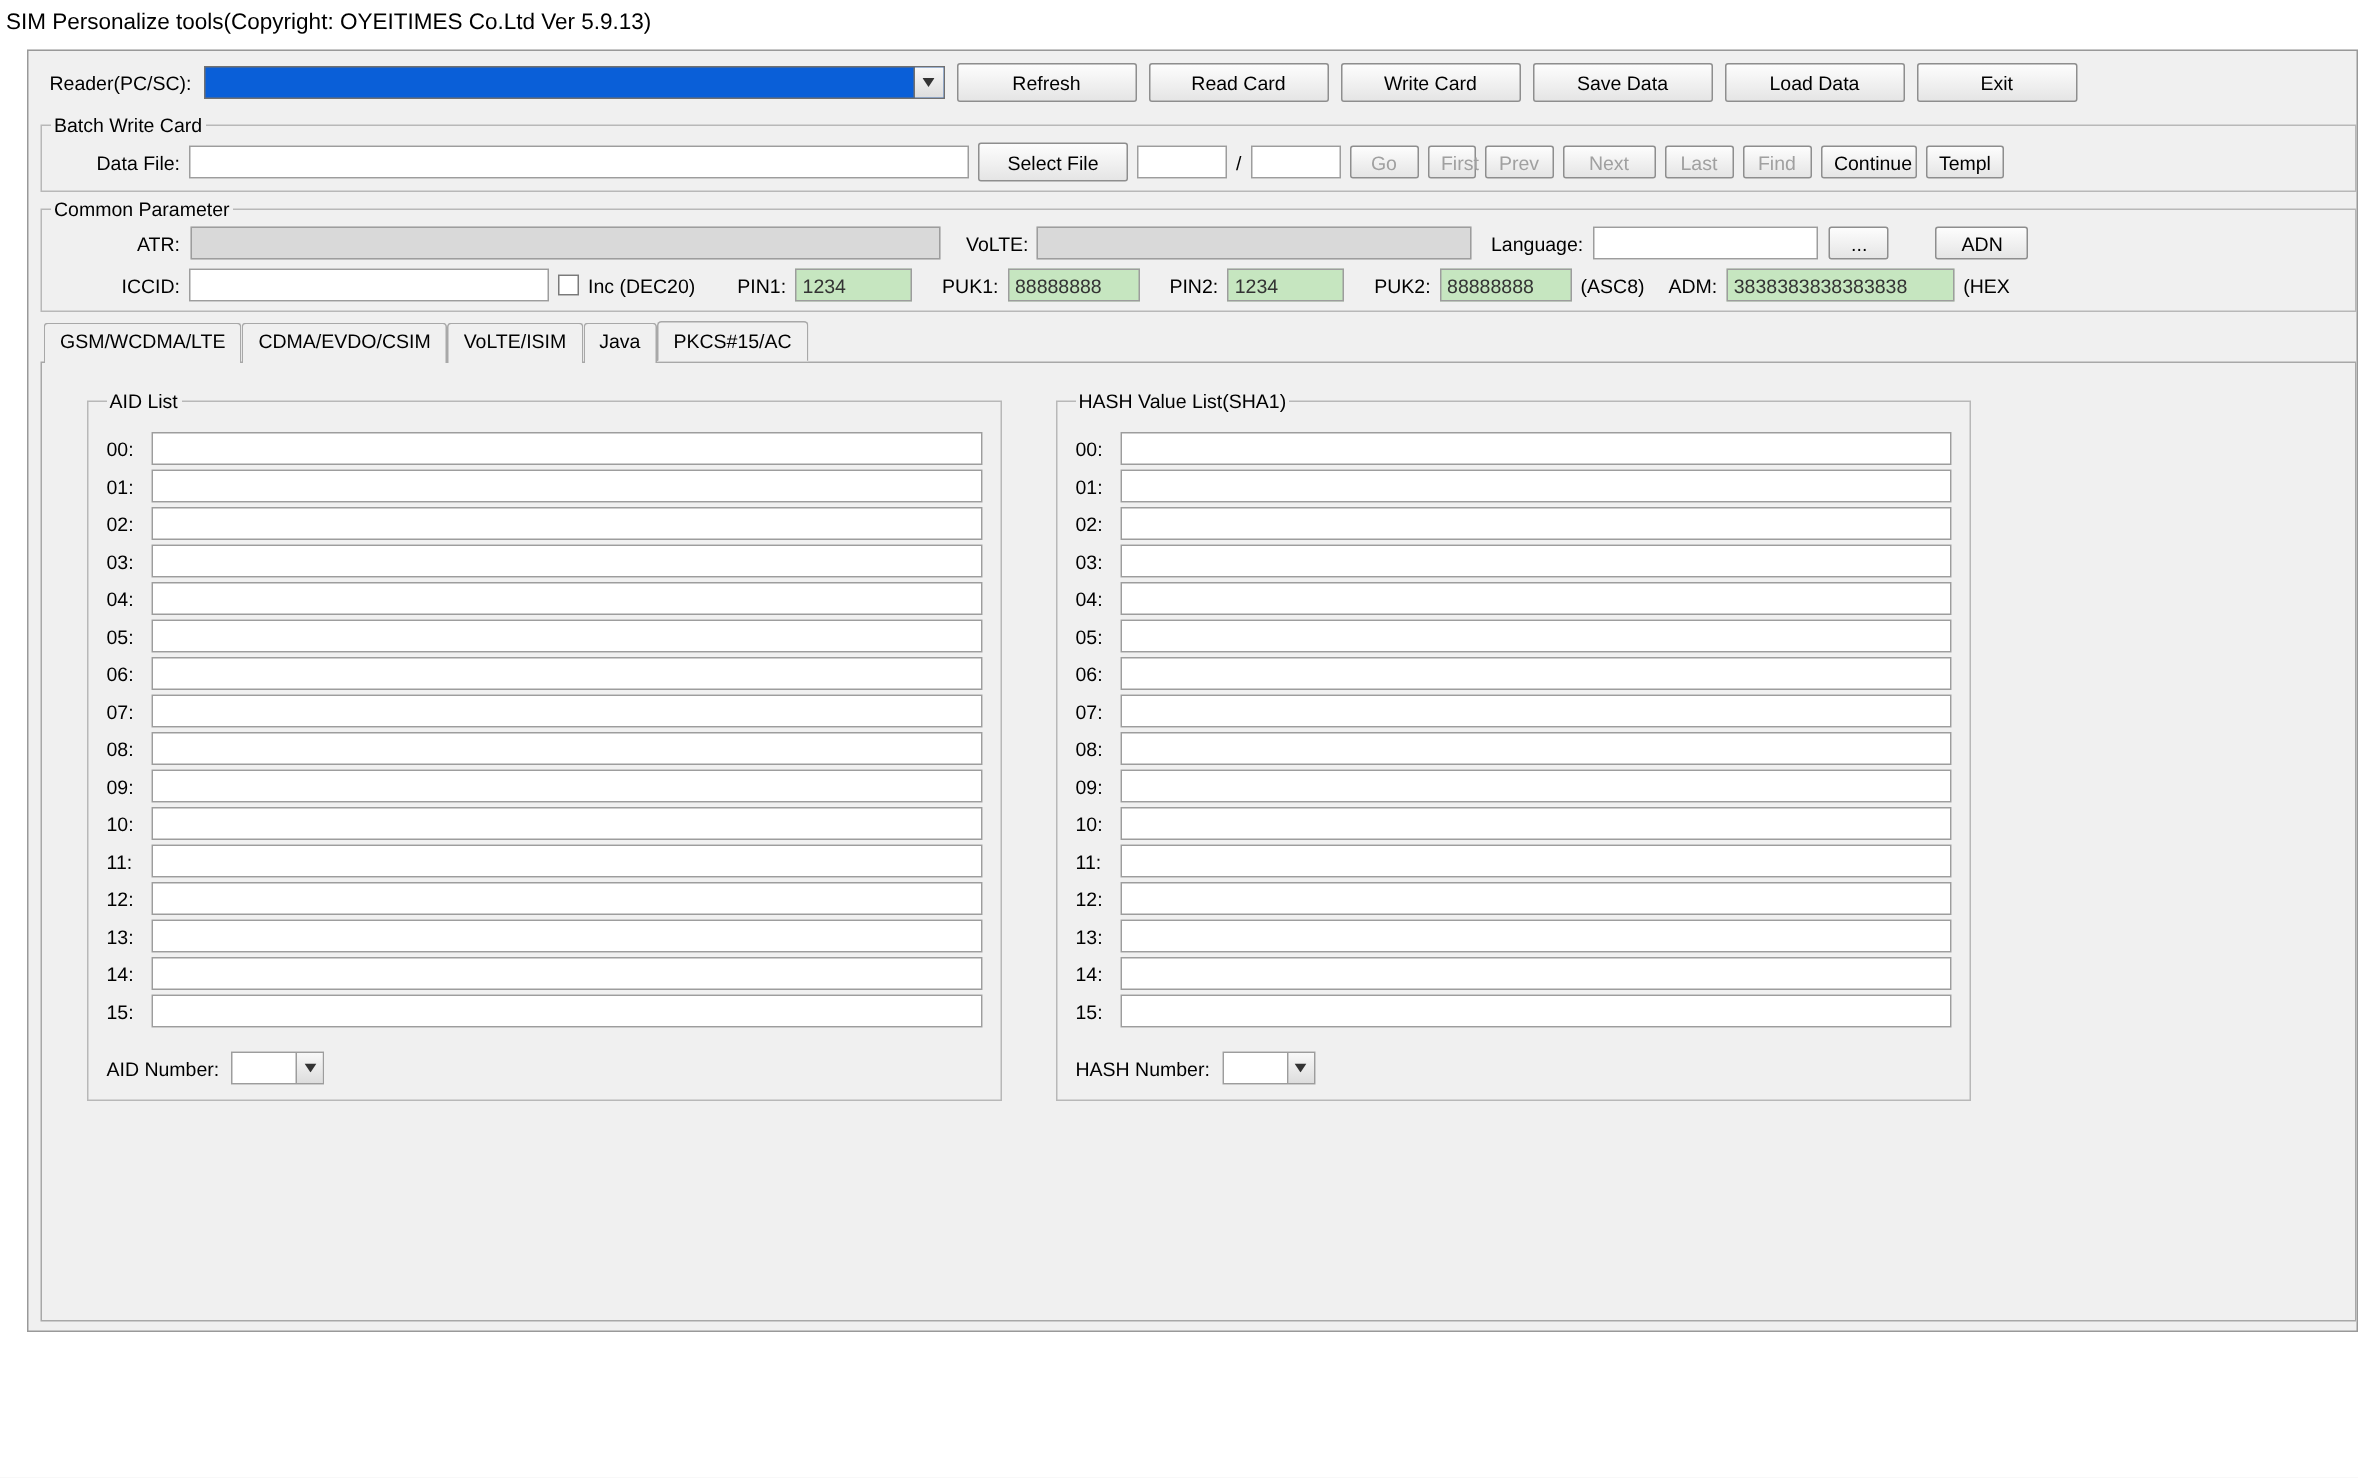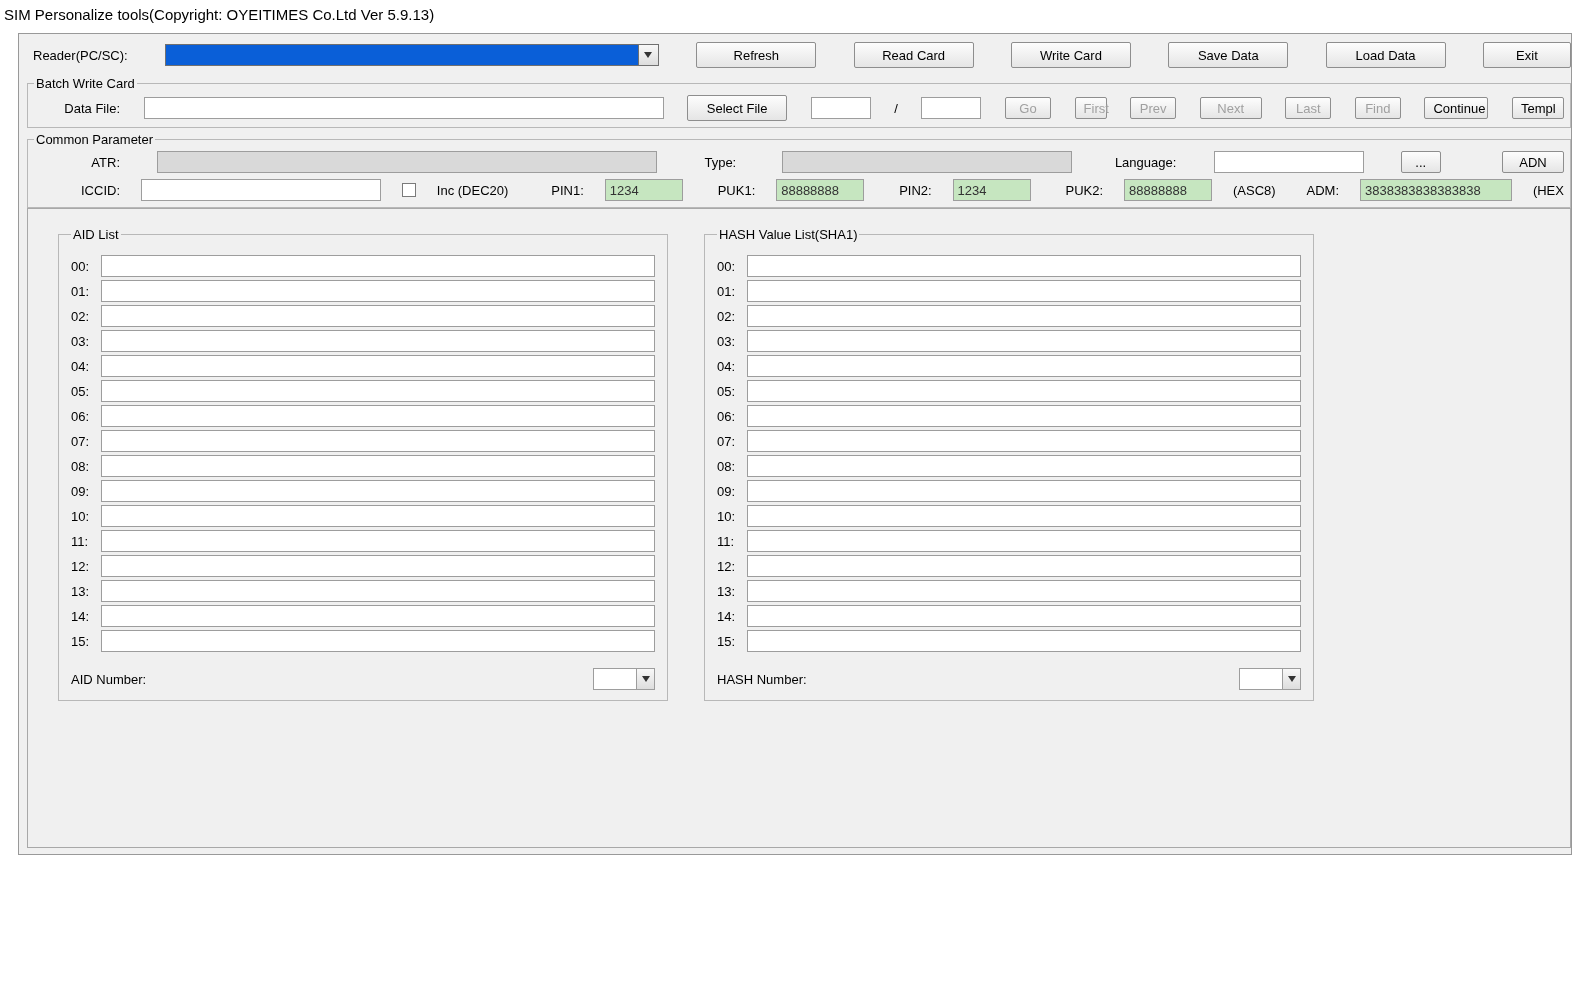--- a/index.html
+++ b/index.html
@@ -14,21 +14,21 @@
   .title {
     padding: 6px 4px 10px 4px;
     font-size: 15px;
   }
   .main-wrap {
     border: 1px solid #999;
     margin: 0 0 0 18px;
     background: #f0f0f0;
     padding: 6px 0 6px 8px;
   }
-  .row { display: flex; align-items: center; gap: 4px; justify-content: space-between; }
+  .row { display: flex; align-items: center; gap: 4px; }
   .label { font-size: 13px; color: #000; }
   .btn {
     background: linear-gradient(#fdfdfd,#e5e5e5);
     border: 1px solid #8e8e8e;
     height: 26px;
     font-size: 13px;
     cursor: pointer;
     border-radius: 2px;
   }
   .btn:disabled { color: #a0a0a0; cursor: default; }
@@ -178,21 +178,21 @@
               <path d="M0 0 L8 0 L4 6 Z" fill="#333"></path>
             </svg>
         </div>
       </div>
     </div>
     <button class="btn top-btn">Refresh</button>
     <button class="btn top-btn">Read Card</button>
     <button class="btn top-btn">Write Card</button>
     <button class="btn top-btn">Save Data</button>
     <button class="btn top-btn">Load Data</button>
-    <button class="btn" style="width:88px">Exit</button>
+    <button class="btn" style="width:107px">Exit</button>
   </div>
 
   <fieldset>
     <legend>Batch Write Card</legend>
     <div class="row" style="gap:6px;">
       <span class="label" style="width:86px;text-align:right;">Data File:</span>
       <input class="txt" style="width: 520px;" value="">
       <button class="btn" style="width:100px">Select File</button>
       <input class="txt" style="width: 60px; text-align: center;" value="">
       <span class="label">/</span>
@@ -206,21 +206,21 @@
       <button class="small-btn" style="width:64px">Continue</button>
       <button class="small-btn" style="width:52px">Templ</button>
     </div>
   </fieldset>
 
   <fieldset>
     <legend>Common Parameter</legend>
     <div class="row" style="gap:7px;">
       <span class="label" style="width:86px;text-align:right;">ATR:</span>
       <input class="txt readonly" style="width: 500px;" readonly="" value="">
-      <span class="label" style="margin-left:10px;width:40px;">Type:</span>
+      <span class="label" style="margin-left:10px;width:40px;">VoLTE:</span>
       <input class="txt readonly" style="width: 290px;" readonly="" value="">
       <span class="label" style="margin-left:6px;">Language:</span>
       <input class="txt" style="width: 150px;" value="">
       <button class="small-btn" style="width:40px">...</button>
       <button class="small-btn" style="width:62px;margin-left:24px;">ADN</button>
     </div>
     <div class="row" style="gap:6px;margin-top:6px;">
       <span class="label" style="width:86px;text-align:right;">ICCID:</span>
       <input class="txt" style="width: 240px;" value="">
       <span class="checkbox"></span>
@@ -233,20 +233,27 @@
       <input class="txt green" style="width: 78px;" value="1234">
       <span class="label" style="margin-left:14px;">PUK2:</span>
       <input class="txt green" style="width: 88px;" value="88888888">
       <span class="label">(ASC8)</span>
       <span class="label" style="margin-left:10px;">ADM:</span>
       <input class="txt green" style="width: 152px;" value="3838383838383838">
       <span class="label">(HEX</span>
     </div>
   </fieldset>
 
+  <div class="tabs">
+    <div class="tab sep">GSM/WCDMA/LTE</div>
+    <div class="tab sep">CDMA/EVDO/CSIM</div>
+    <div class="tab sep">VoLTE/ISIM</div>
+    <div class="tab sep">Java</div>
+    <div class="tab active">PKCS#15/AC</div>
+  </div>
   <div class="tab-body-outer">
     <div class="two-col">
 
       <fieldset class="list-fs">
         <legend>AID List</legend>
         <div>
             <div class="list-row">
               <span class="idx">00:</span>
               <input class="field" value="" style="">
             </div>

